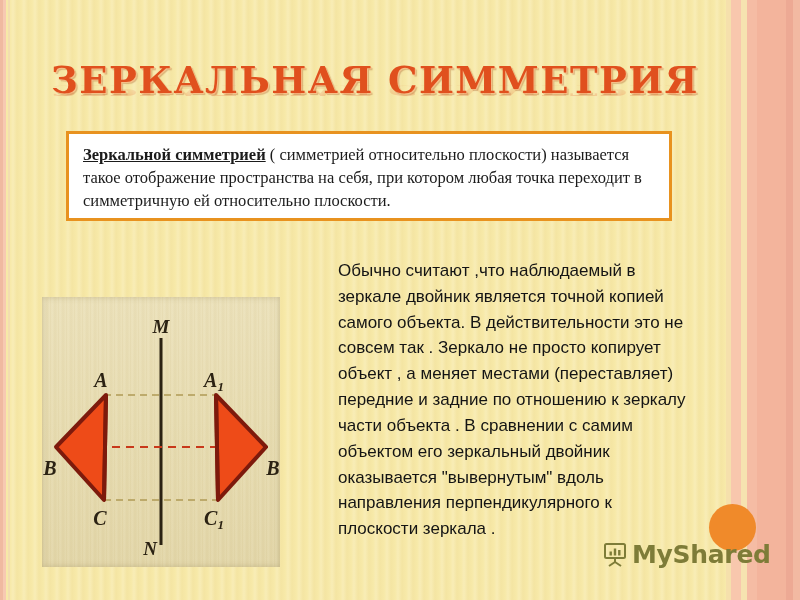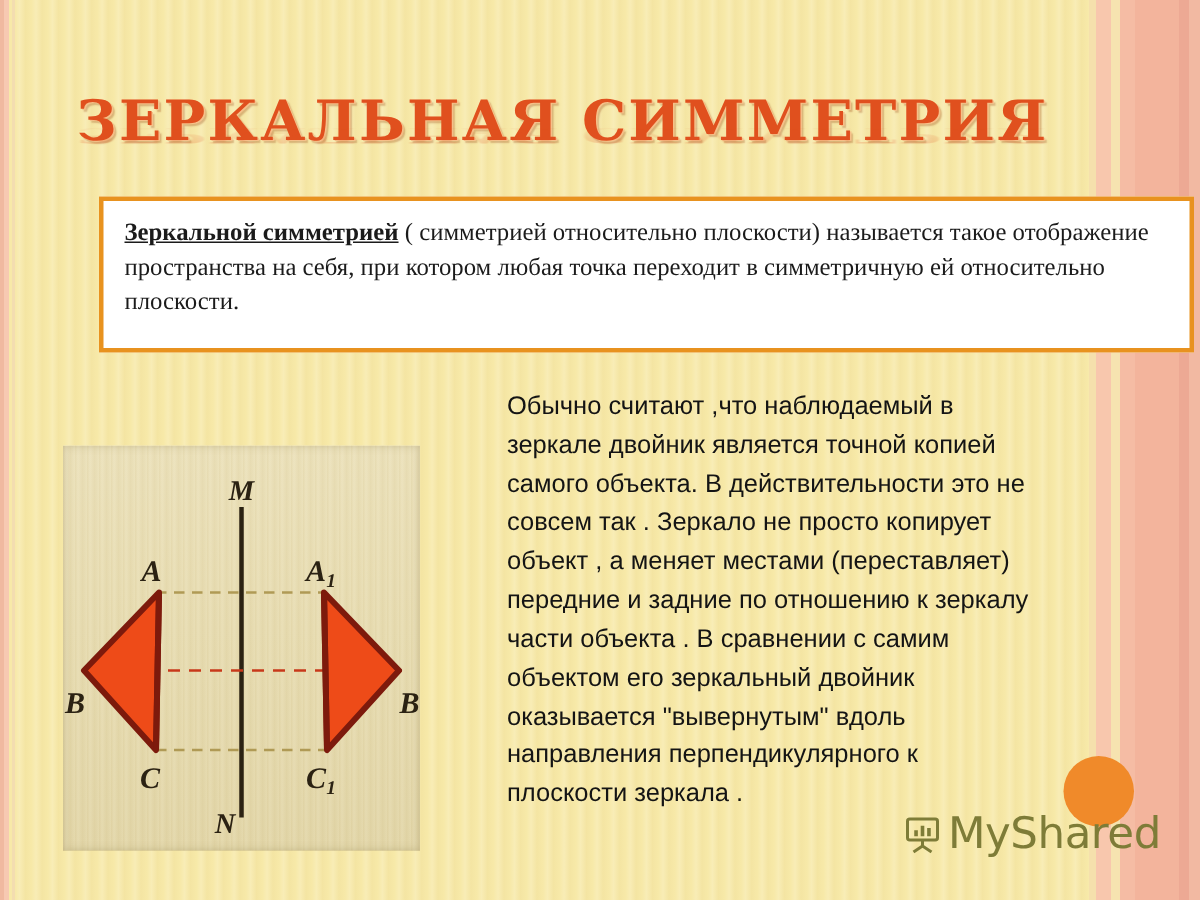--- a/index.html
+++ b/index.html
@@ -83,25 +83,25 @@
     -webkit-mask-image: linear-gradient(to bottom, rgba(0,0,0,0.75), rgba(0,0,0,0));
     mask-image: linear-gradient(to bottom, rgba(0,0,0,0.75), rgba(0,0,0,0));
     filter: blur(0.6px);
     margin-top: -2px;
   }
 
   
   #definition-box {
     position: absolute;
     left: 66px; top: 131px;
-    width: 730px;
+    width: 606px;
     box-sizing: border-box;
     background: #ffffff;
     border: 3px solid #e8921f;
-    padding: 9px 12px 20px 14px;
+    padding: 9px 12px 6px 14px;
   }
   #definition-text {
     font-family: "Liberation Serif", serif;
     font-size: 16.5px;
     line-height: 1.40;
     color: #1b1b1b;
     text-align: left;
   }
   #definition-term {
     font-weight: bold;
@@ -147,22 +147,22 @@
   }
   #watermark {
     position: absolute;
     left: 602px; top: 541px;
     display: flex;
     align-items: center;
     gap: 4px;
   }
   #watermark-label {
     font-family: "DejaVu Sans", sans-serif;
-    font-size: 29px;
-    font-weight: normal;
+    font-size: 25px;
+    font-weight: bold;
     color: #7e7c38;
     letter-spacing: -0.3px;
     line-height: 1;
   }
 </style>
 </head>
 <body>
 
 <div id="slide">
 

